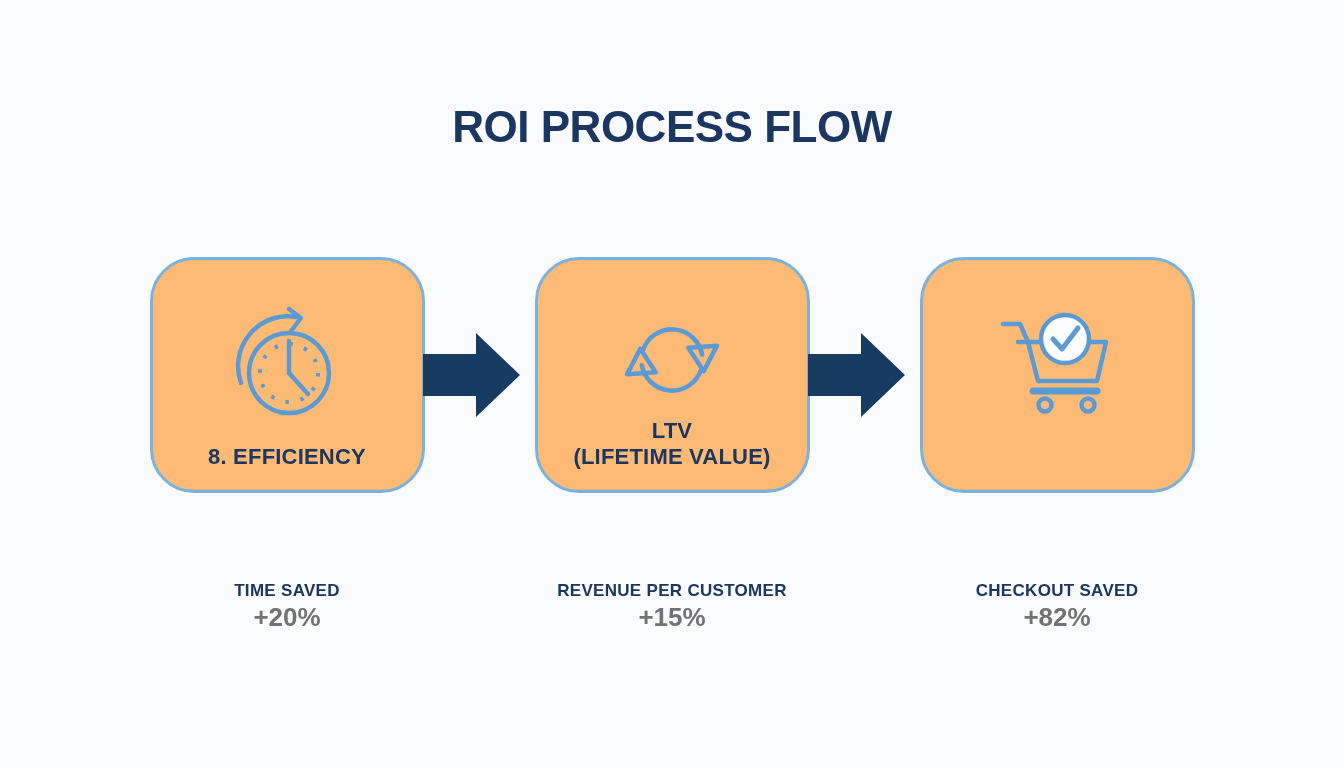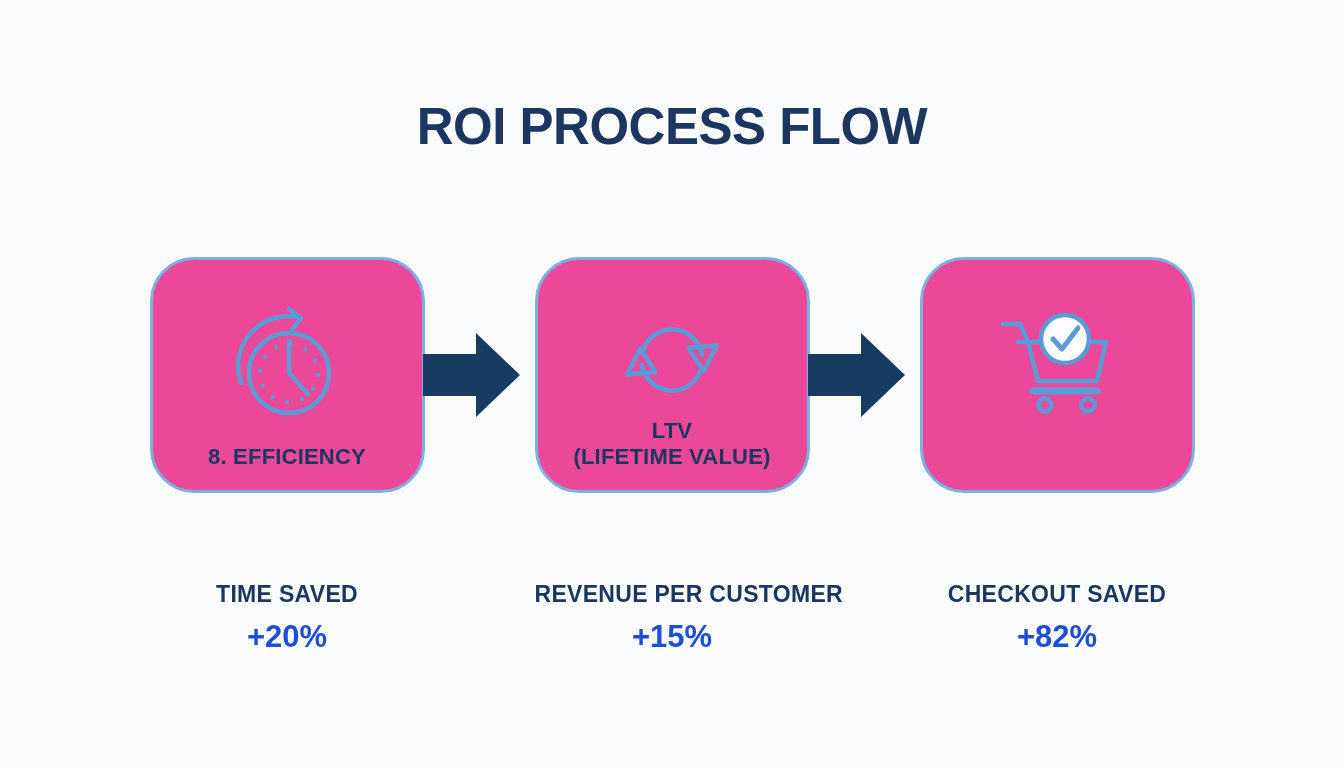--- a/index.html
+++ b/index.html
@@ -13,39 +13,39 @@
     position: relative;
     width: 1344px;
     height: 768px;
     background: #fafbfd;
     overflow: hidden;
   }
   .title {
     margin: 0;
     padding-top: 98px;
     text-align: center;
-    font-size: 51px;
+    font-size: 44px;
     line-height: 58px;
     font-weight: 800;
     letter-spacing: -0.5px;
     color: #1b3660;
   }
   .flow-row {
     display: flex;
     justify-content: center;
     align-items: center;
     margin-top: 101px;
   }
   .step-box {
     box-sizing: border-box;
     width: 275px;
     height: 236px;
     border: 3px solid #7ab1de;
     border-radius: 44px;
-    background: #ec4899;
+    background: #fdba74;
     display: flex;
     flex-direction: column;
     align-items: center;
   }
   .icon-wrap {
     height: 122px;
     margin-top: 42px;
     display: flex;
     align-items: center;
     justify-content: center;
@@ -69,31 +69,31 @@
   }
   .arrow-cell svg { display: block; margin-left: -2px; }
   .metrics-row {
     display: flex;
     justify-content: center;
     margin-top: 88px;
   }
   .metric-cell { width: 275px; text-align: center; }
   .metric-spacer { width: 110px; }
   .metric-label {
-    font-size: 23px;
+    font-size: 17px;
     font-weight: 700;
     letter-spacing: 0.3px;
     white-space: nowrap;
     color: #1b3660;
   }
   .metric-value {
-    margin-top: 11px;
-    font-size: 31px;
+    margin-top: 1px;
+    font-size: 26px;
     font-weight: 700;
-    color: #1d4ed8;
+    color: #737373;
   }
   .stroke-icon {
     fill: none;
     stroke: currentColor;
     stroke-width: 4.5;
     stroke-linecap: round;
     stroke-linejoin: round;
   }
 </style>
 </head>

